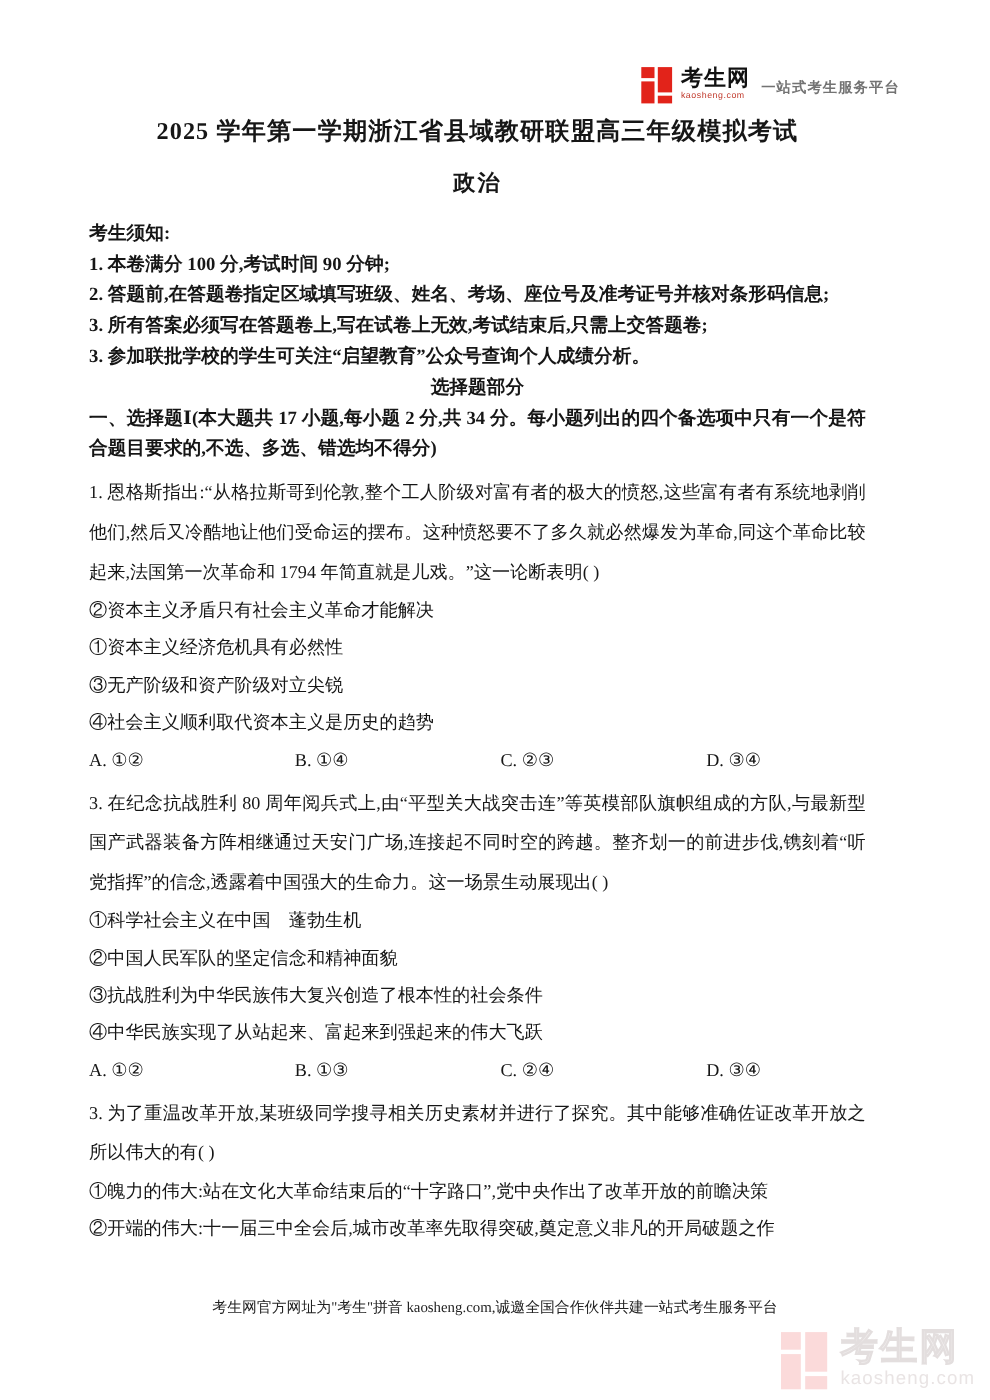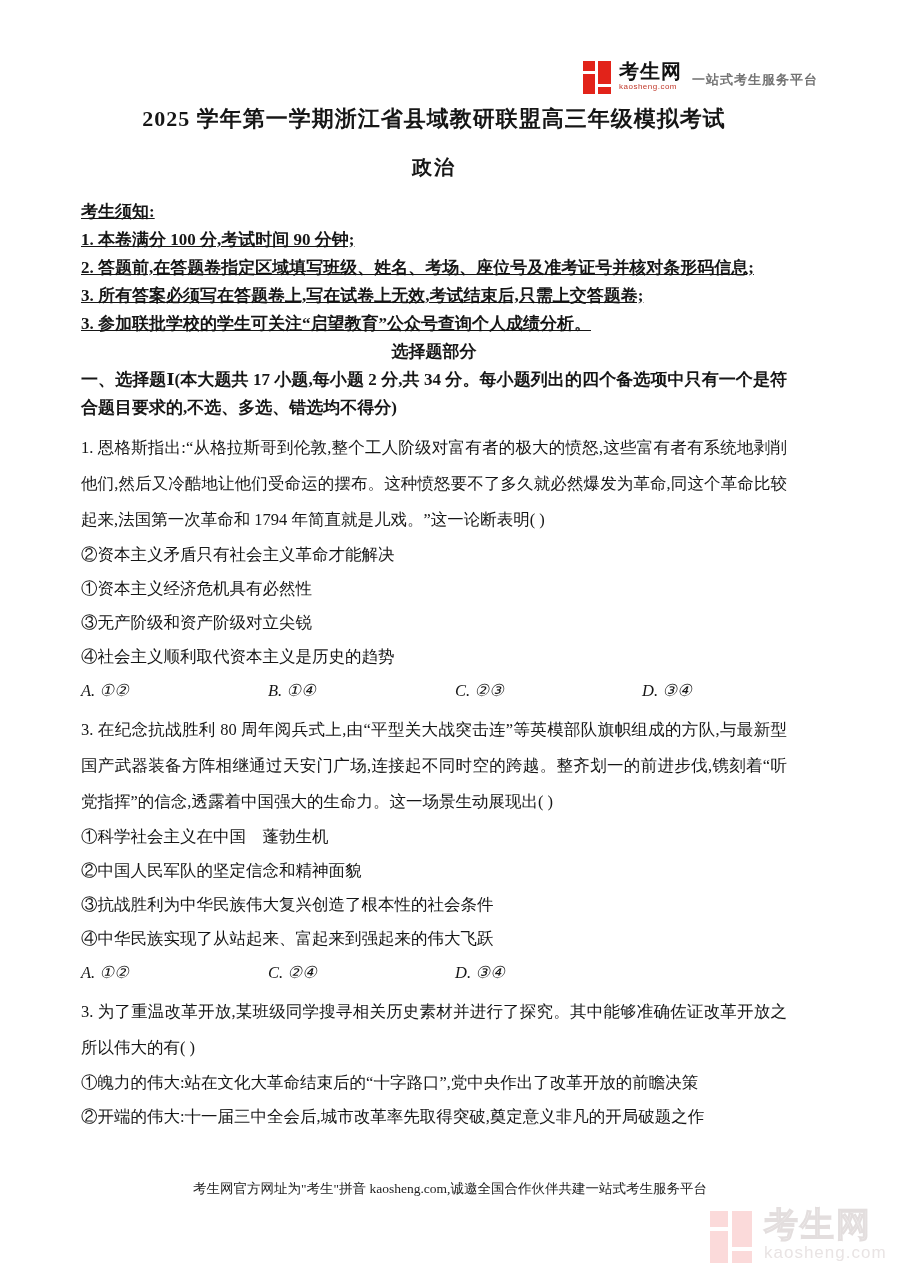--- a/index.html
+++ b/index.html
@@ -63,21 +63,20 @@
     line-height: 30px;
     margin-top: 18px;
     letter-spacing: 2px;
   }
   .notice { margin-top: 16px; }
   .notice p {
     font-size: 17px;
     font-weight: bold;
     line-height: 28px;
     text-align: justify;
-    text-decoration: underline;
   }
   .section-title {
     text-align: center;
     font-size: 17px;
     font-weight: bold;
     line-height: 28px;
   }
   .section-instr {
     font-size: 17px;
     font-weight: bold;
@@ -93,21 +92,21 @@
   .q-stem.tight { margin-top: 4px; }
   .q-options p {
     font-size: 16.5px;
     line-height: 34px;
   }
   .q-choices {
     display: flex;
     font-size: 16.5px;
     line-height: 34px;
   }
-  .q-choices span { width: 187px; font-style: italic; }
+  .q-choices span { width: 187px; }
   .q-choices span:last-child { width: auto; }
   
   .footer {
     position: absolute;
     left: 0; right: 0;
     top: 1180px;
     text-align: center;
     font-size: 13.5px;
     color: #222;
   }
@@ -192,20 +191,21 @@
     <div>
       <p class="q-stem tight">3. 在纪念抗战胜利 80 周年阅兵式上,由“平型关大战突击连”等英模部队旗帜组成的方队,与最新型国产武器装备方阵相继通过天安门广场,连接起不同时空的跨越。整齐划一的前进步伐,镌刻着“听党指挥”的信念,透露着中国强大的生命力。这一场景生动展现出(      )</p>
       <div class="q-options">
         <p>①科学社会主义在中国　蓬勃生机</p>
         <p>②中国人民军队的坚定信念和精神面貌</p>
         <p>③抗战胜利为中华民族伟大复兴创造了根本性的社会条件</p>
         <p>④中华民族实现了从站起来、富起来到强起来的伟大飞跃</p>
       </div>
       <div class="q-choices">
         <span>A. ①②</span>
+        <span>B. ①③</span>
         <span>C. ②④</span>
         <span>D. ③④</span>
       </div>
     </div>
 
     <div>
       <p class="q-stem tight">3. 为了重温改革开放,某班级同学搜寻相关历史素材并进行了探究。其中能够准确佐证改革开放之所以伟大的有(      )</p>
       <div class="q-options">
         <p>①魄力的伟大:站在文化大革命结束后的“十字路口”,党中央作出了改革开放的前瞻决策</p>
         <p>②开端的伟大:十一届三中全会后,城市改革率先取得突破,奠定意义非凡的开局破题之作</p>

